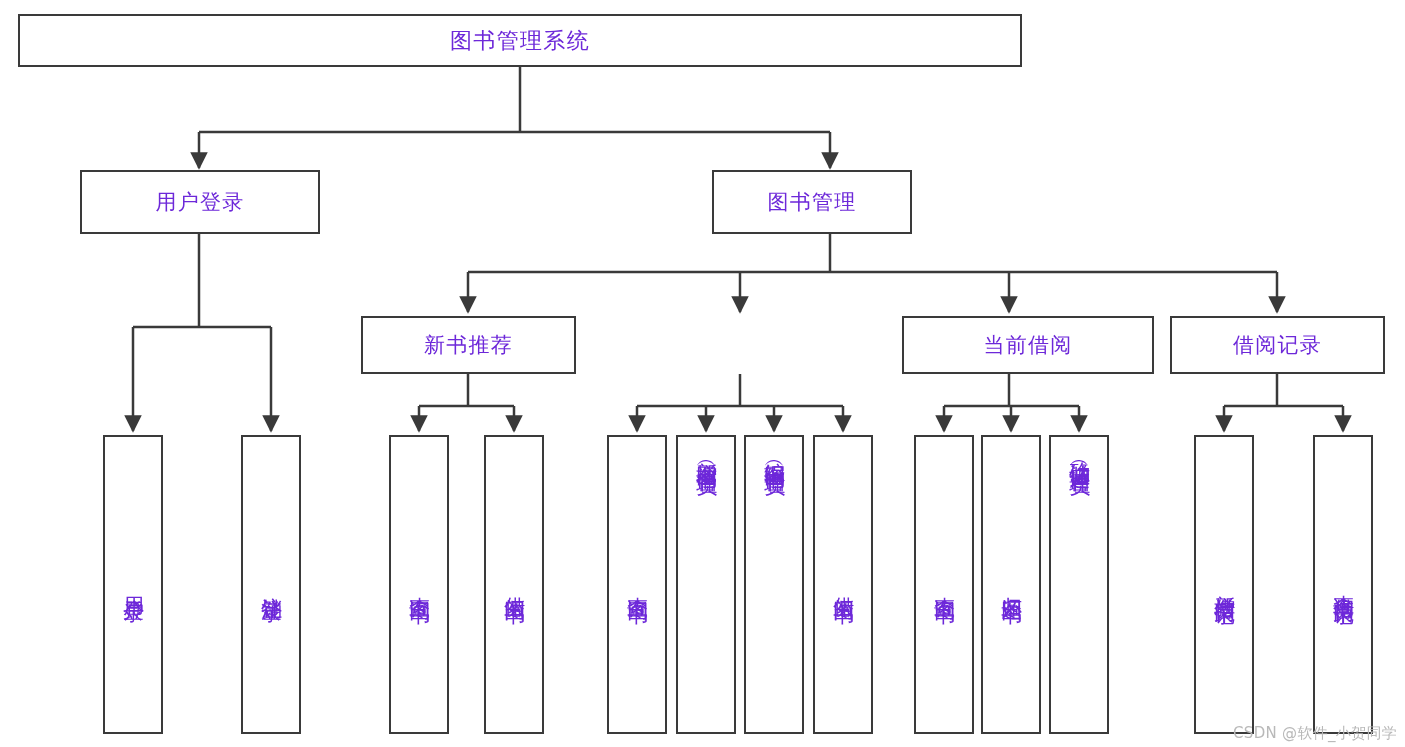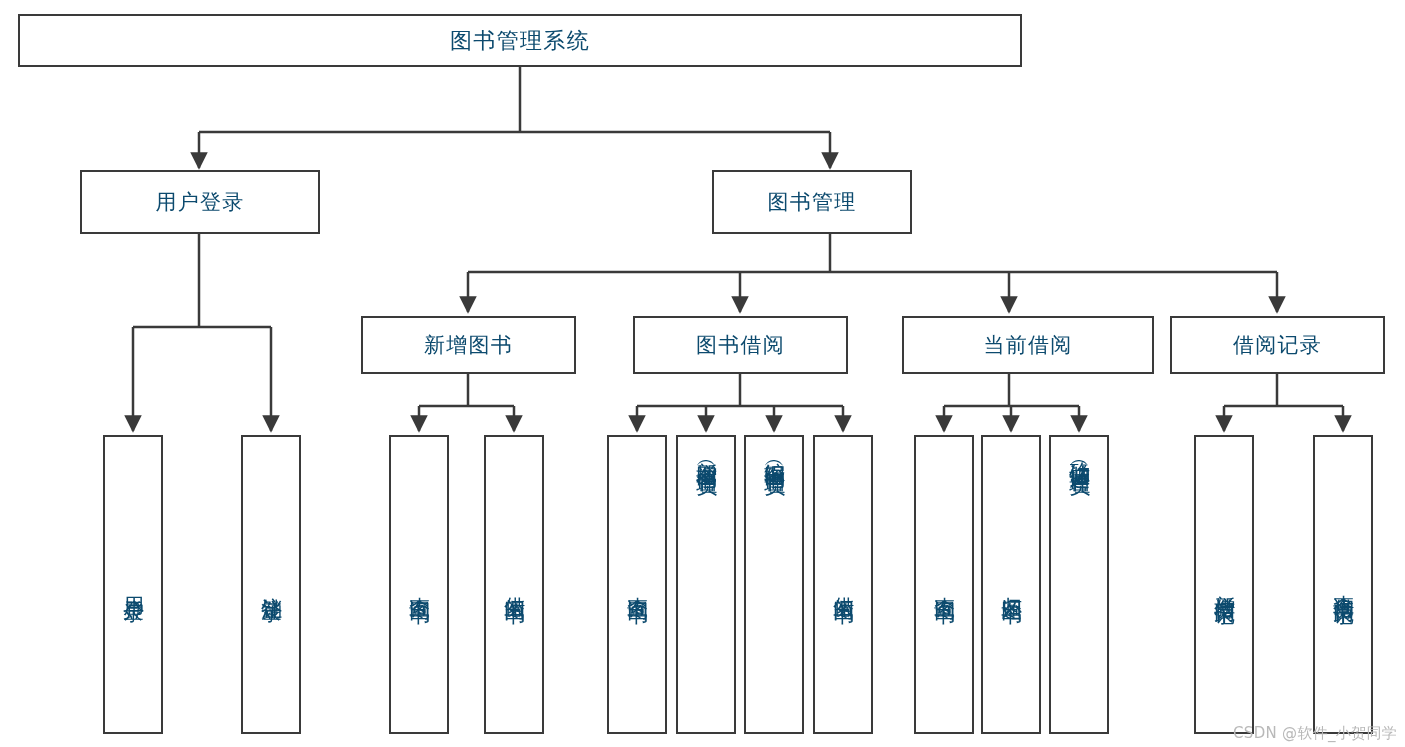--- a/index.html
+++ b/index.html
@@ -27,21 +27,21 @@
     pointer-events: none;
   }
   .node {
     position: absolute;
     box-sizing: border-box;
     background: #ffffff;
     border: 2px solid #3a3a3a;
     display: flex;
     align-items: center;
     justify-content: center;
-    color: #0c4a6e;
+    color: #6d28d9;
   }
   .node .label {
     display: block;
     text-align: center;
     letter-spacing: 0.06em;
   }
   .node.horizontal .label {
     font-size: 21px;
     line-height: 1.15;
     white-space: nowrap;
@@ -136,24 +136,21 @@
   </div>
 
   <div class="node horizontal" style="left:80px; top:170px; width:240px; height:64px;">
     <span class="label">用户登录</span>
   </div>
   <div class="node horizontal" style="left:712px; top:170px; width:200px; height:64px;">
     <span class="label">图书管理</span>
   </div>
 
   <div class="node horizontal" style="left:361px; top:316px; width:215px; height:58px;">
-    <span class="label">新增图书</span>
-  </div>
-  <div class="node horizontal" style="left:633px; top:316px; width:215px; height:58px;">
-    <span class="label">图书借阅</span>
+    <span class="label">新书推荐</span>
   </div>
   <div class="node horizontal" style="left:902px; top:316px; width:252px; height:58px;">
     <span class="label">当前借阅</span>
   </div>
   <div class="node horizontal" style="left:1170px; top:316px; width:215px; height:58px;align-items:center;">
     <span class="label">借阅记录</span>
   </div>
 
   <div class="node vertical centered" style="left:103px; top:435px; width:60px; height:299px;">
     <span class="label">用户登录</span>

